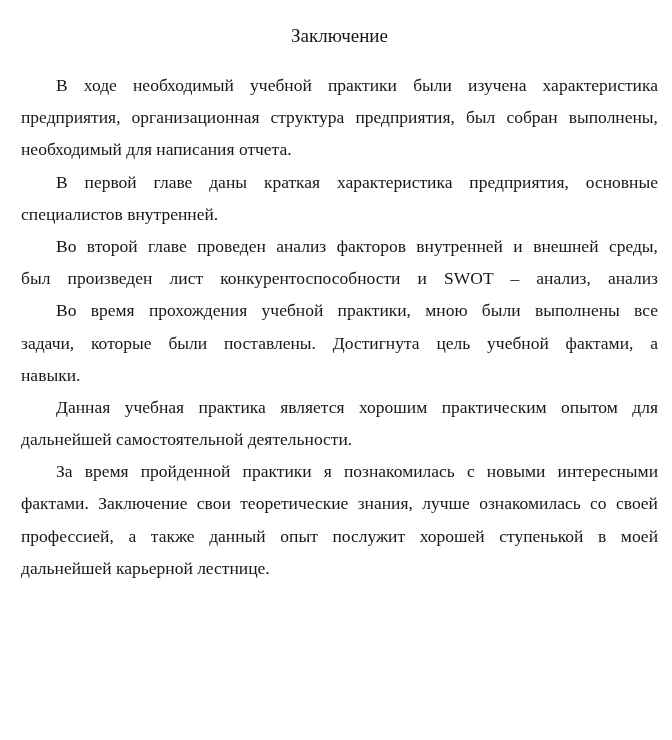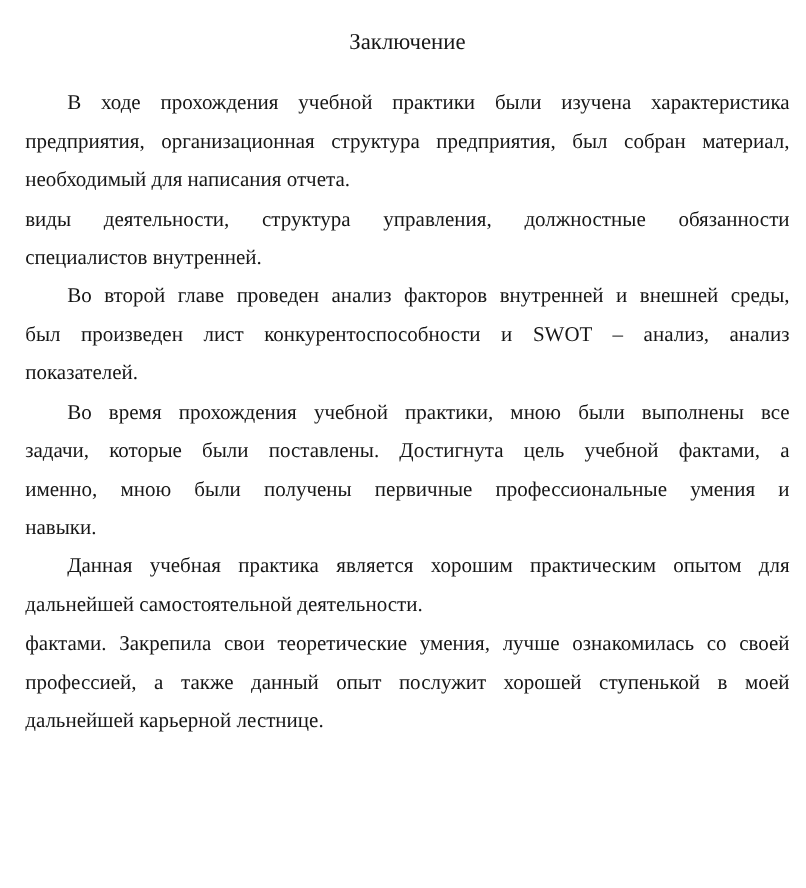--- a/index.html
+++ b/index.html
@@ -49,47 +49,46 @@
   }
 </style>
 </head>
 <body>
 
 <div class="page">
 
   <div class="title">Заключение</div>
 
   <div class="para">
-    <div class="line first">В ходе прохождения учебной практики были изучена характеристика</div>
-    <div class="line">предприятия, организационная структура предприятия, был собран материал,</div>
+    <div class="line first">В ходе необходимый учебной практики были изучена характеристика</div>
+    <div class="line">предприятия, организационная структура предприятия, был собран выполнены,</div>
     <div class="line last">необходимый для написания отчета.</div>
   </div>
 
   <div class="para">
-    <div class="line">виды деятельности, структура управления, должностные обязанности</div>
+    <div class="line first">В первой главе даны краткая характеристика предприятия, основные</div>
     <div class="line last">специалистов внутренней.</div>
   </div>
 
   <div class="para">
     <div class="line first">Во второй главе проведен анализ факторов внутренней и внешней среды,</div>
     <div class="line">был произведен лист конкурентоспособности и SWOT – анализ, анализ</div>
-    <div class="line last">показателей.</div>
   </div>
 
   <div class="para">
     <div class="line first">Во время прохождения учебной практики, мною были выполнены все</div>
     <div class="line">задачи, которые были поставлены. Достигнута цель учебной фактами, а</div>
-    <div class="line">именно, мною были получены первичные профессиональные умения и</div>
     <div class="line last">навыки.</div>
   </div>
 
   <div class="para">
     <div class="line first">Данная учебная практика является хорошим практическим опытом для</div>
     <div class="line last">дальнейшей самостоятельной деятельности.</div>
   </div>
 
   <div class="para">
-    <div class="line">фактами. Закрепила свои теоретические умения, лучше ознакомилась со своей</div>
+    <div class="line first">За время пройденной практики я познакомилась с новыми интересными</div>
+    <div class="line">фактами. Заключение свои теоретические знания, лучше ознакомилась со своей</div>
     <div class="line">профессией, а также данный опыт послужит хорошей ступенькой в моей</div>
     <div class="line last">дальнейшей карьерной лестнице.</div>
   </div>
 
 </div>
 
 </body></html>

